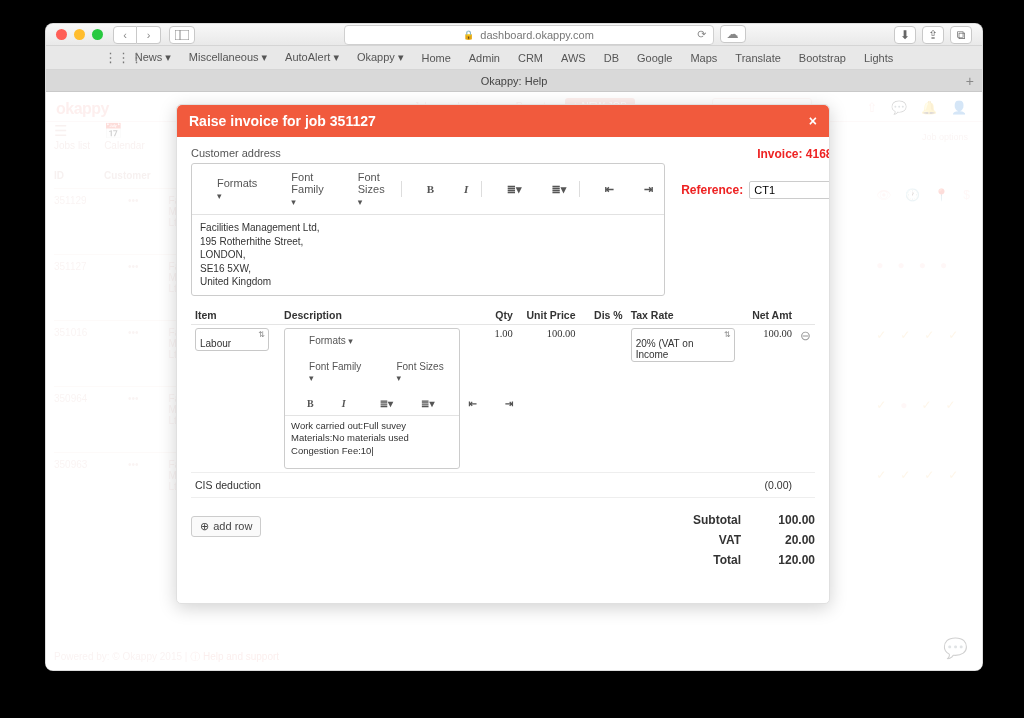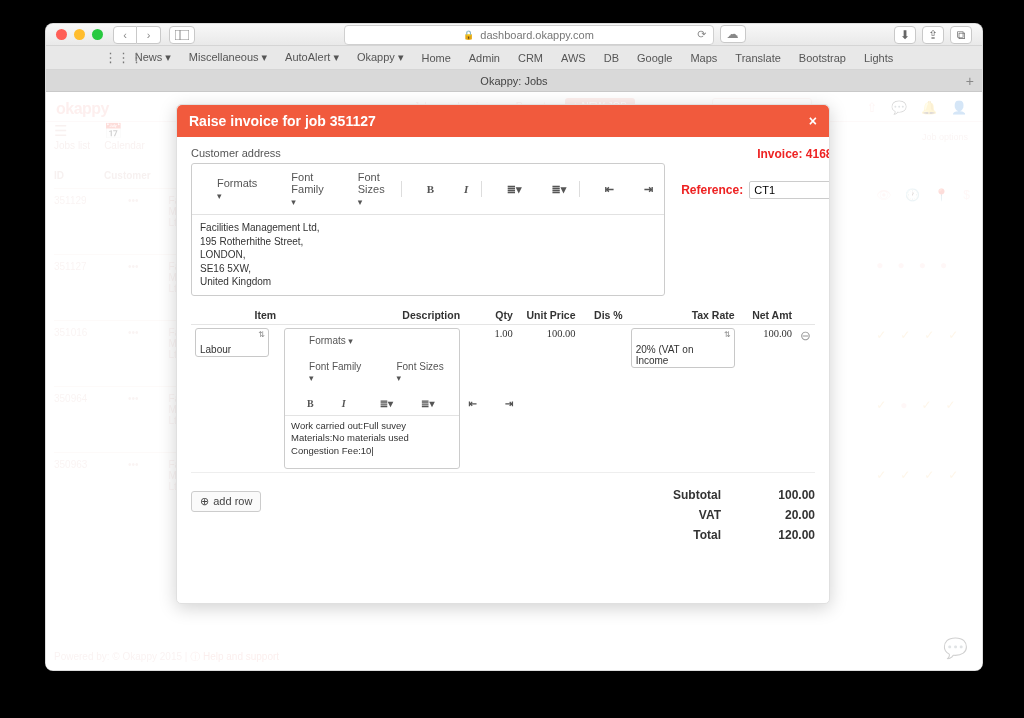--- a/index.html
+++ b/index.html
@@ -54,34 +54,34 @@
   .tbtn { padding:2px 6px; border:1px solid transparent; border-radius:3px; cursor:default;margin-left:12px;}
   .tbtn.dd::after{content:' ▾'; font-size:9px;}
   .tbtn.icon { font-weight:bold; font-family:serif; padding:2px 4px;}
   .sep{width:1px; height:16px; background:#ddd;}
   .editor-content { padding:6px 8px; font-size:10px; line-height:1.35; min-height:50px; white-space:pre-line;}
   .inv-line { color:#e22; font-weight:bold; margin-bottom:20px;}
   .ref-line { display:flex; justify-content:flex-end; align-items:center; gap:6px; margin-bottom:6px;}
   .ref-line .lab{color:#e22; font-weight:bold;}
   .ref-line input{width:90px; border:1px solid #ccc; padding:2px 4px; font-size:11px; border-radius:2px;}
   .item-table { width:100%; margin-top:10px; border-collapse:collapse; font-size:10.5px;}
-  .item-table th { text-align:right; font-weight:bold; padding:3px 4px; border-bottom:1px solid #e5e5e5; color:#333;}
+  .item-table th { text-align:left; font-weight:bold; padding:3px 4px; border-bottom:1px solid #e5e5e5; color:#333;}
   .item-table th.r,.item-table td.r{text-align:right;}
   .item-table td { padding:3px 4px; vertical-align:top; border-bottom:1px solid #eee;}
-  .sel { border:1px solid #c8c8c8; border-radius:3px; padding:15px 14px 1px 4px; font-size:10px; background:#fff; position:relative; display:inline-block; min-width:74px;}
+  .sel { border:1px solid #c8c8c8; border-radius:3px; padding:9px 14px 1px 4px; font-size:10px; background:#fff; position:relative; display:inline-block; min-width:74px;}
   .sel::after{content:'⇅'; font-size:8px; position:absolute; right:3px; top:1px; color:#888;}
   .desc-editor { border:1px solid #ccc; border-radius:3px; width:176px;}
   .desc-toolbar { padding:3px 5px; border-bottom:1px solid #e3e3e3; display:flex; flex-wrap:wrap; gap:6px; font-size:10px; color:#555; align-items:center;}
   .desc-toolbar .row2{display:flex; gap:6px; width:100%; margin-top:3px; align-items:center;}
   .desc-content{padding:4px 6px; font-size:9.5px; line-height:1.35; min-height:52px; white-space:pre-line;}
   .del-ico{color:#999; font-size:13px;}
   .cis-row td{padding:6px 4px;}
   .addrow-btn { margin-top:10px; border:1px solid #ccc; border-radius:3px; background:#fafafa; padding:3px 8px; font-size:11px; color:#444; display:inline-flex; align-items:center; gap:4px;}
   .totals { margin-top:4px; float:right; font-size:12px; }
-  .totals .trow{display:flex; justify-content:flex-end; gap:34px; padding:3px 0;}
+  .totals .trow{display:flex; justify-content:flex-end; gap:14px; padding:3px 0;}
   .totals .lab{font-weight:bold; color:#333; width:60px; text-align:right;}
   .totals .val{width:60px; text-align:right; font-weight:bold;}
   .modal-foot { padding:8px 12px; border-top:1px solid #eee; display:flex; justify-content:flex-end; align-items:center; gap:10px; font-size:11px;}
   .chk-draft { color:#f15a3d; display:flex; align-items:center; gap:4px;}
   .chk-draft input{accent-color:#f15a3d;}
   .raise-btn { background:#f15a3d; color:#fff; border:none; border-radius:3px; padding:5px 10px; font-size:11px;}
   .bg-chat { position:absolute; right:14px; bottom:10px; font-size:20px; color:#f6b0a9;}
   .bg-topright { position:absolute; right:14px; top:8px; display:flex; gap:14px; font-size:13px; color:#f4c3bf;}
   .bg-jobopt { position:absolute; right:14px; top:40px; font-size:9px; color:#e6c5c2;}
   .bg-search { position:absolute; right:170px; top:6px; width:100px; height:18px; border:1px solid #f2d6d3; border-radius:3px;}
@@ -138,21 +138,21 @@
     <span>AWS</span>
     <span>DB</span>
     <span>Google</span>
     <span>Maps</span>
     <span>Translate</span>
     <span>Bootstrap</span>
     <span>Lights</span>
   </div>
 
   <div class="tabrow">
-    <span>Okappy: Jobs</span>
+    <span>Okappy: Help</span>
     <span class="plus">+</span>
   </div>
 
   <div class="content">
     <div class="bg">
       <div class="bg-navline"></div>
       <div class="bg-logo">okappy</div>
       <div class="bg-btns">
         <span class="b">Jobs</span>
         <span class="b">Invoices</span>
@@ -322,20 +322,25 @@
 Congestion Fee:10|</div>
                 </div>
               </td>
               <td class="r numcell">1.00</td>
               <td class="r numcell">100.00</td>
               <td class="r numcell"></td>
               <td><span class="sel" style="min-width:104px">20% (VAT on Income</span></td>
               <td class="r numcell">100.00</td>
               <td><span class="del-ico">⊖</span></td>
             </tr>
+            <tr class="cis-row">
+              <td colspan="6">CIS deduction</td>
+              <td class="r">(0.00)</td>
+              <td></td>
+            </tr>
           </tbody>
         </table>
 
         <div style="display:flex; justify-content:space-between; align-items:flex-start; margin-top:8px;">
           <button class="addrow-btn">
             <span>⊕</span>
             <span>add row</span>
           </button>
           <div class="totals">
             <div class="trow">

